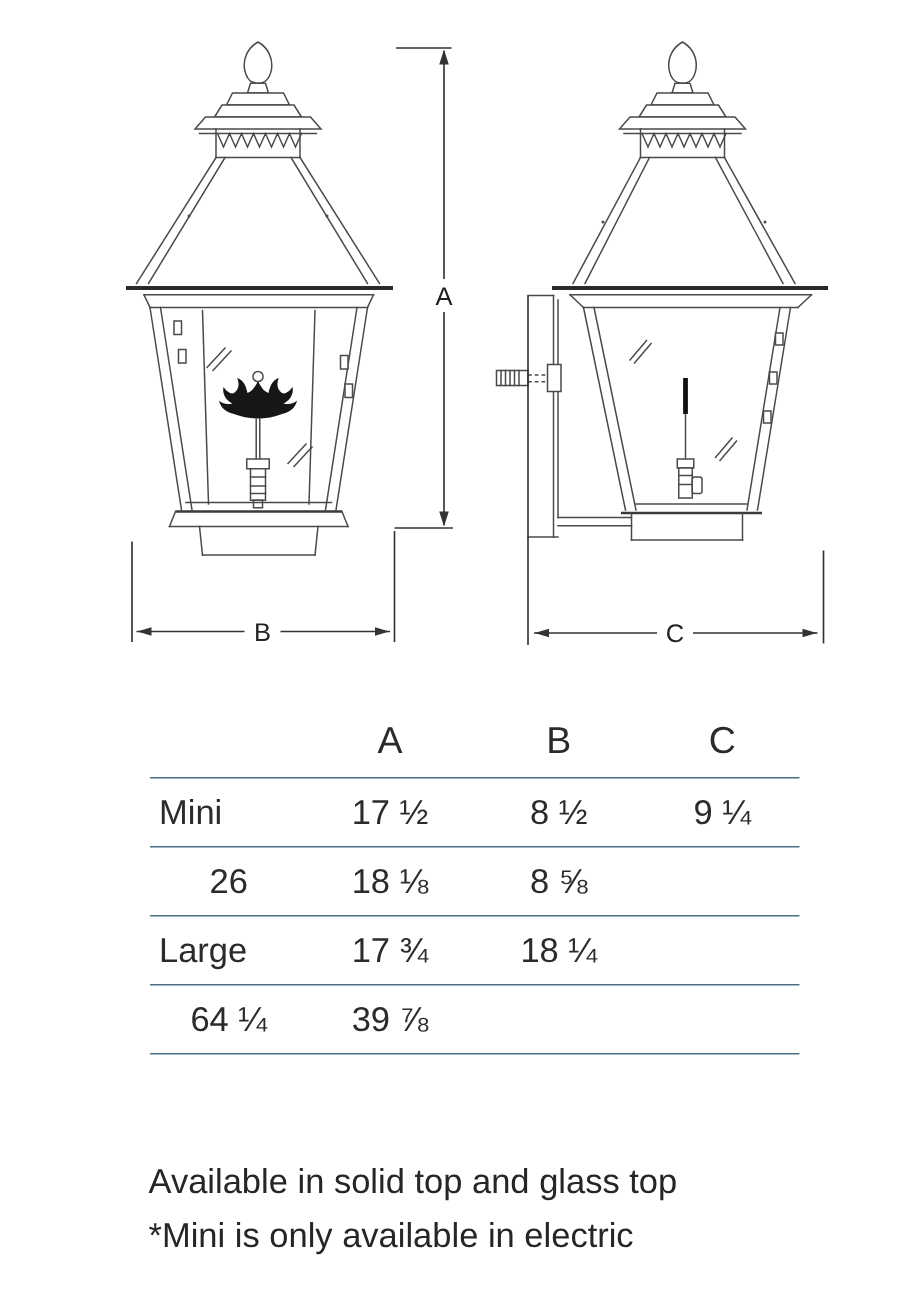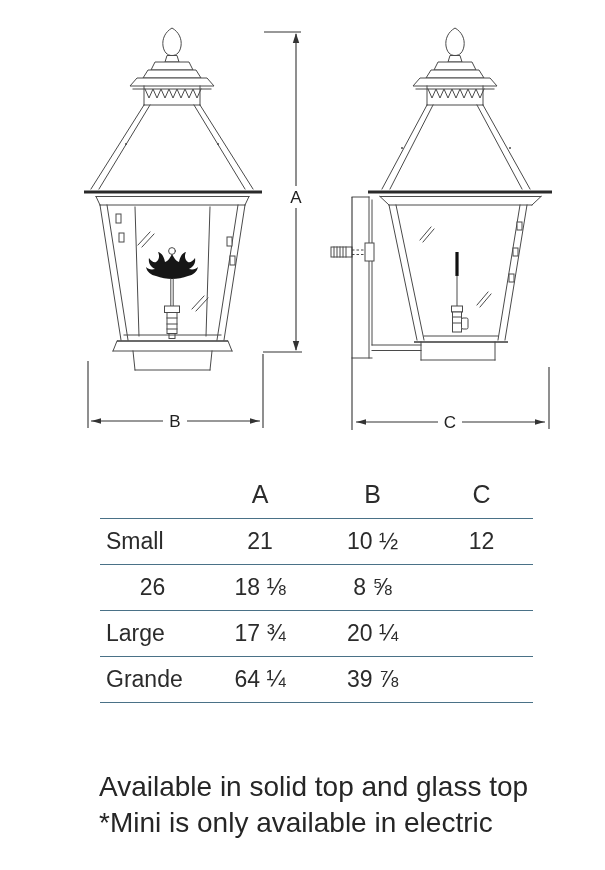--- a/index.html
+++ b/index.html
@@ -41,21 +41,21 @@
     align-items: center;
     height: 45px;
     border-bottom: 1.5px solid var(--divider);
   }
   .t-row.t-head { height: 48px; font-size: 25px; }
   .cell { text-align: center; white-space: nowrap; }
   .cell.label { text-align: left; padding-left: 6px; }
 
   .notes {
     position: absolute; left: 99px; top: 769px;
-    font-size: 28px; line-height: 36px; color: #262626;
+    font-size: 23px; line-height: 36px; color: #262626;
   }
 </style>
 </head>
 <body>
 
 <div class="drawing-wrap">
 <svg width="605" height="460" viewBox="0 0 605 460" xmlns="http://www.w3.org/2000/svg">
   <defs>
     <pattern id="hatch" width="4" height="4" patternUnits="userSpaceOnUse">
       <path d="M0,4 L4,0 M0,0 L4,4" stroke="#555" stroke-width="0.6"></path>
@@ -233,37 +233,36 @@
 </div>
 
 <div class="spec-table">
   <div class="t-row t-head">
     <div class="cell label"></div>
     <div class="cell">A</div>
     <div class="cell">B</div>
     <div class="cell">C</div>
   </div>
   <div class="t-row">
-    <div class="cell label">Small</div>
-    <div class="cell">21</div>
-    <div class="cell">10 ½</div>
-    <div class="cell">12</div>
+    <div class="cell label">Mini</div>
+    <div class="cell">17 ½</div>
+    <div class="cell">8 ½</div>
+    <div class="cell">9 ¼</div>
   </div>
   <div class="t-row">
     <div class="cell">26</div>
     <div class="cell">18 ⅛</div>
     <div class="cell">8 ⅝</div>
   </div>
   <div class="t-row">
     <div class="cell label">Large</div>
     <div class="cell">17 ¾</div>
-    <div class="cell">20 ¼</div>
-  </div>
-  <div class="t-row">
-    <div class="cell label">Grande</div>
+    <div class="cell">18 ¼</div>
+  </div>
+  <div class="t-row">
     <div class="cell">64 ¼</div>
     <div class="cell">39 ⅞</div>
   </div>
 </div>
 
 <div class="notes">
   <div>Available in solid top and glass top</div>
   <div>*Mini is only available in electric</div>
 </div>
 

